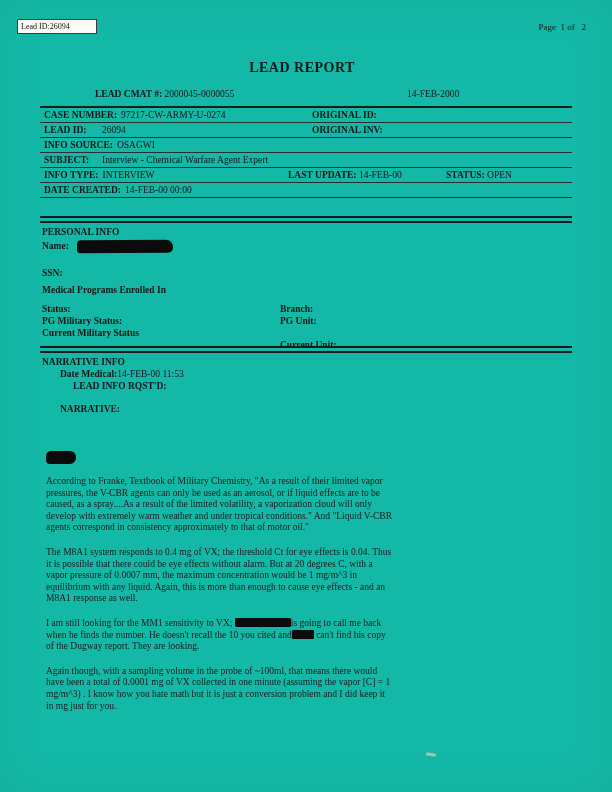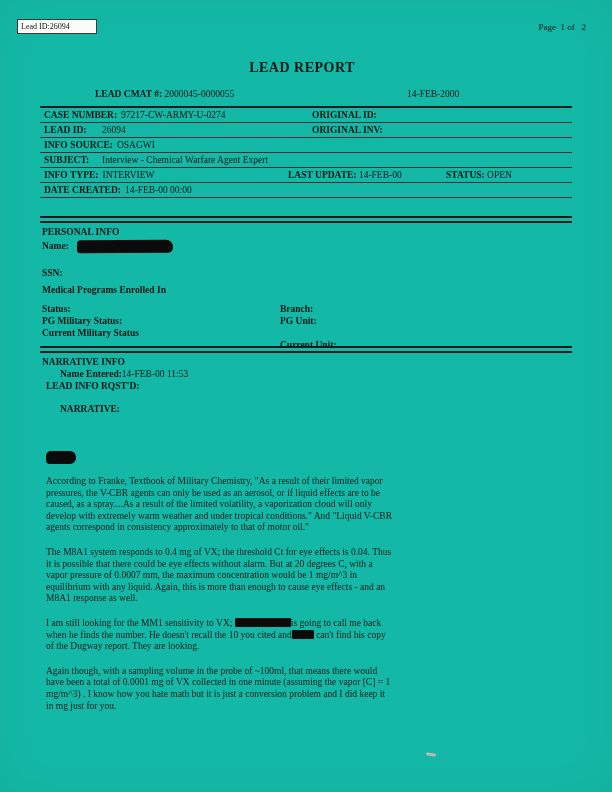--- a/index.html
+++ b/index.html
@@ -69,21 +69,21 @@
   .p-med { margin-top: 5px; height: 12px; line-height: 12px; font-weight: bold; }
   .p-two { display: flex; height: 12px; line-height: 12px; font-weight: bold; }
   .p-two.first { margin-top: 7px; }
   .p-two .c1 { width: 238px; }
   .p-two .c2 { flex: 1; }
 
   .narrative-head { position: absolute; left: 42px; top: 356px; width: 532px; font-size: 9.5px; }
   .n-title { font-weight: bold; height: 12px; line-height: 12px; }
   .n-date { margin-left: 18px; height: 12px; line-height: 12px; }
   .n-date .lab, .n-rqst, .n-narr { font-weight: bold; }
-  .n-rqst { margin-left: 4px; height: 12px; line-height: 12px; }
+  .n-rqst { margin-left: 31px; height: 12px; line-height: 12px; }
   .n-narr { margin-left: 18px; margin-top: 11px; height: 12px; line-height: 12px; }
   .n-email { margin-left: 4px; margin-top: 3px; height: 12px; line-height: 12px; }
 
   .redact {
     display: inline-block;
     background: #0b0b0b;
     vertical-align: middle;
   }
   .redact-name { width: 96px; height: 13px; border-radius: 4px 7px 5px 3px; margin-left: 8px; transform: rotate(-0.4deg); }
   .redact-inv { width: 64px; height: 10px; border-radius: 2px 4px 3px 2px; vertical-align: -1px; }
@@ -194,21 +194,21 @@
       <span class="c1"></span>
       <span class="c2">Current Unit:</span>
     </div>
   </div>
 
   <div class="sep-double sep-2"></div>
 
   <div class="narrative-head">
     <div class="n-title">NARRATIVE INFO</div>
     <div class="n-date">
-      <span class="lab">Name Entered:</span><span>14-FEB-00 11:53</span>
+      <span class="lab">Date Medical:</span><span>14-FEB-00 11:53</span>
     </div>
     <div class="n-rqst">LEAD INFO RQST'D:</div>
     <div class="n-narr">NARRATIVE:</div>
   </div>
 
   <div class="redact-blob"></div>
 
   <div class="body-text">
     <p class="para">According to Franke, Textbook of Military Chemistry, "As a result of their limited vapor pressures, the V-CBR agents can only be used as an aerosol, or if liquid effects are to be caused, as a spray....As a result of the limited volatility, a vaporization cloud will only develop with extremely warm weather and under tropical conditions."  And "Liquid V-CBR agents correspond in consistency approximately to that of motor oil."</p>
     <p class="para">The M8A1 system responds to 0.4 mg of VX; the threshold Ct for eye effects is 0.04.  Thus it is possible that there could be eye effects without alarm.  But at 20 degrees C, with a vapor pressure of  0.0007 mm, the maximum concentration would be 1 mg/m^3 in equilibrium with any liquid.  Again, this is more than enough to cause eye effects -   and an M8A1 response as well.</p>

